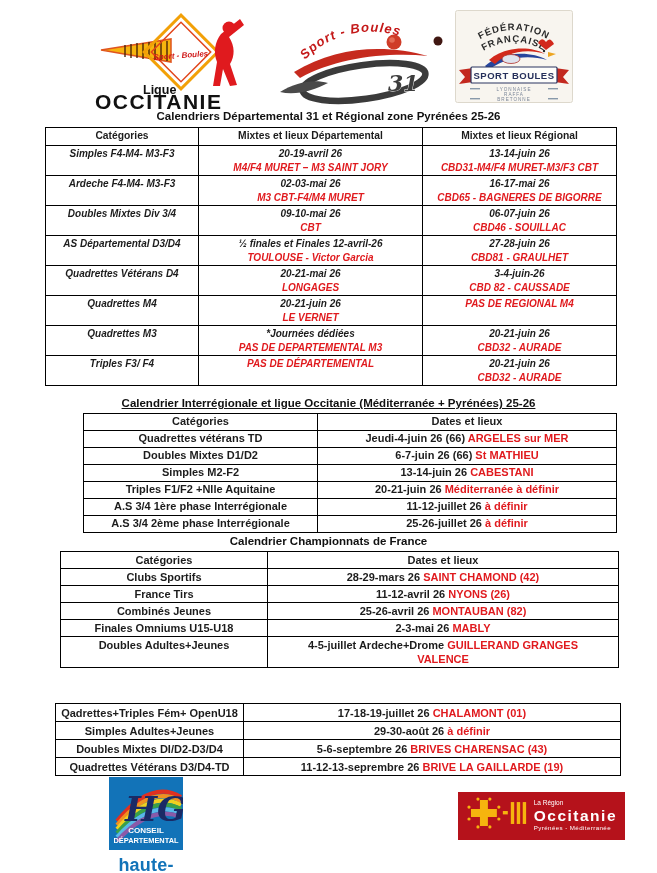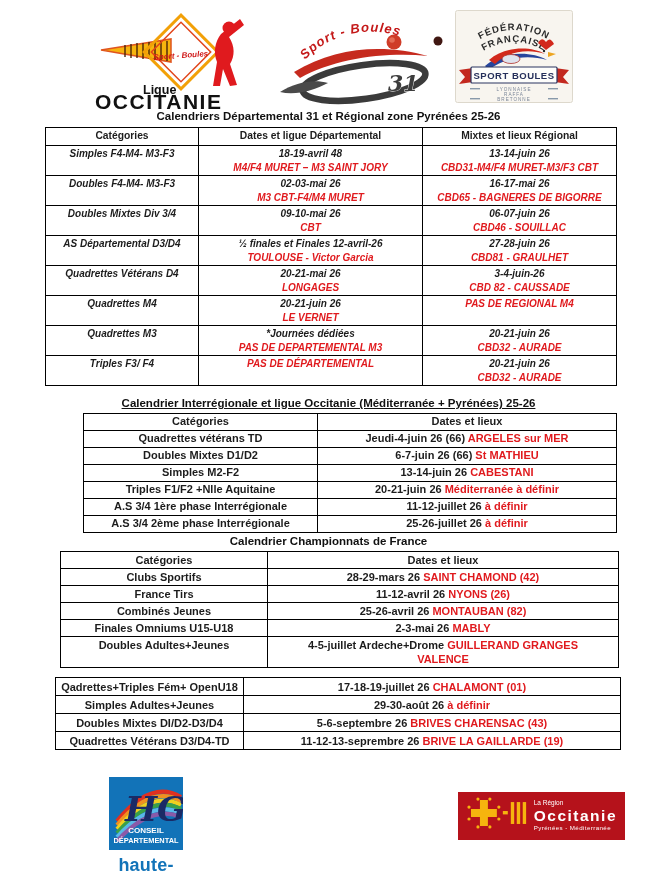--- a/index.html
+++ b/index.html
@@ -19,21 +19,21 @@
        padding:1px 2px;font-weight:bold;overflow:hidden;}
   .cal-table th{font-weight:bold;}
   .t1{left:45px;top:127px;width:571px;font-size:10px;line-height:13.5px;}
   .t1 th{height:15px;font-size:10.3px;}
   .t1 td{height:27px;}
   .it-body td{font-style:italic;}
   .t2{left:83px;top:413px;width:533px;font-size:11px;line-height:13.5px;}
   .t2 td,.t2 th{height:14px;padding:1px 2px;}
   .t3{left:60px;top:551px;width:558px;font-size:11px;line-height:14px;}
   .t3 td,.t3 th{height:14px;padding:1px 2px;}
-  .t4{left:55px;top:677px;width:565px;font-size:11px;line-height:14px;}
+  .t4{left:55px;top:703px;width:565px;font-size:11px;line-height:14px;}
   .t4 td{height:14px;padding:1.5px 2px;}
   .red{color:#e01a1e;text-align:right;}
   
   .hg-block{position:absolute;left:90px;top:777px;width:112px;text-align:center;}
   .hg-url{margin-top:1px;font-weight:bold;font-size:18px;color:#1273b8;letter-spacing:.2px;}
   .region-block{position:absolute;left:458px;top:792px;width:167px;height:48px;
       background:#b5121b;display:flex;align-items:center;box-sizing:border-box;padding:4px 8px 4px 8px;}
   .region-text{margin-left:6px;color:#fff;line-height:1;}
   .region-small{font-size:6.5px;margin-bottom:1px;}
   .region-big{font-size:15.5px;font-weight:bold;letter-spacing:1.5px;margin-bottom:2px;}
@@ -128,41 +128,41 @@
 
   <table class="cal-table t1 it-body">
       <colgroup>
         <col style="width: 153px;">
         <col style="width: 224px;">
         <col style="width: 194px;">
       </colgroup>
       <thead>
         <tr>
           <th>Catégories</th>
-          <th>Dates et ligue Départemental</th>
+          <th>Mixtes et lieux Départemental</th>
           <th>Mixtes et lieux Régional</th>
         </tr>
       </thead>
       <tbody>
         <tr>
           <td>
             <div><span>Simples F4-M4- M3-F3</span></div>
           </td>
           <td>
-            <div><span>18-19-avril 48</span></div>
+            <div><span>20-19-avril 26</span></div>
             <div><span class="red">M4/F4 MURET – M3 SAINT JORY</span></div>
           </td>
           <td>
             <div><span>13-14-juin 26</span></div>
             <div><span class="red">CBD31-M4/F4 MURET-M3/F3 CBT</span></div>
           </td>
         </tr>
         <tr>
           <td>
-            <div><span>Doubles F4-M4- M3-F3</span></div>
+            <div><span>Ardeche F4-M4- M3-F3</span></div>
           </td>
           <td>
             <div><span>02-03-mai 26</span></div>
             <div><span class="red">M3 CBT-F4/M4 MURET</span></div>
           </td>
           <td>
             <div><span>16-17-mai 26</span></div>
             <div><span class="red">CBD65 - BAGNERES DE BIGORRE</span></div>
           </td>
         </tr>

